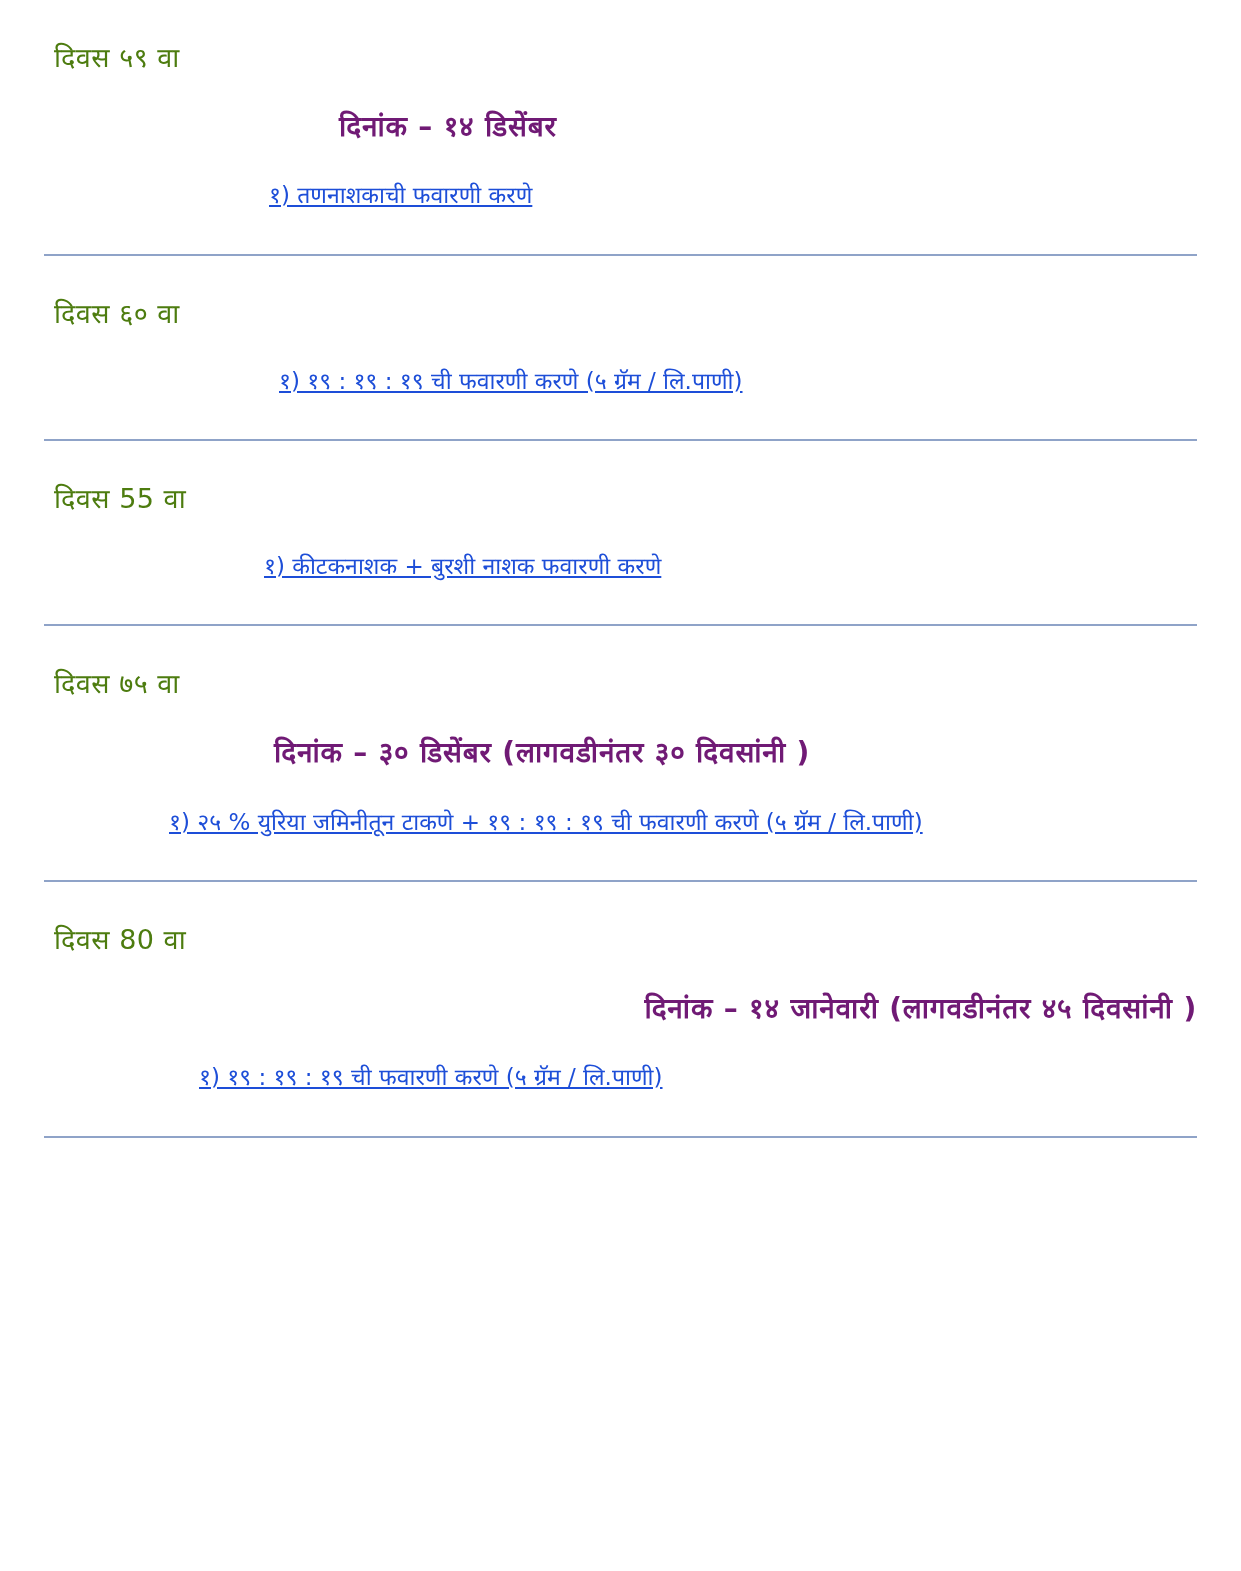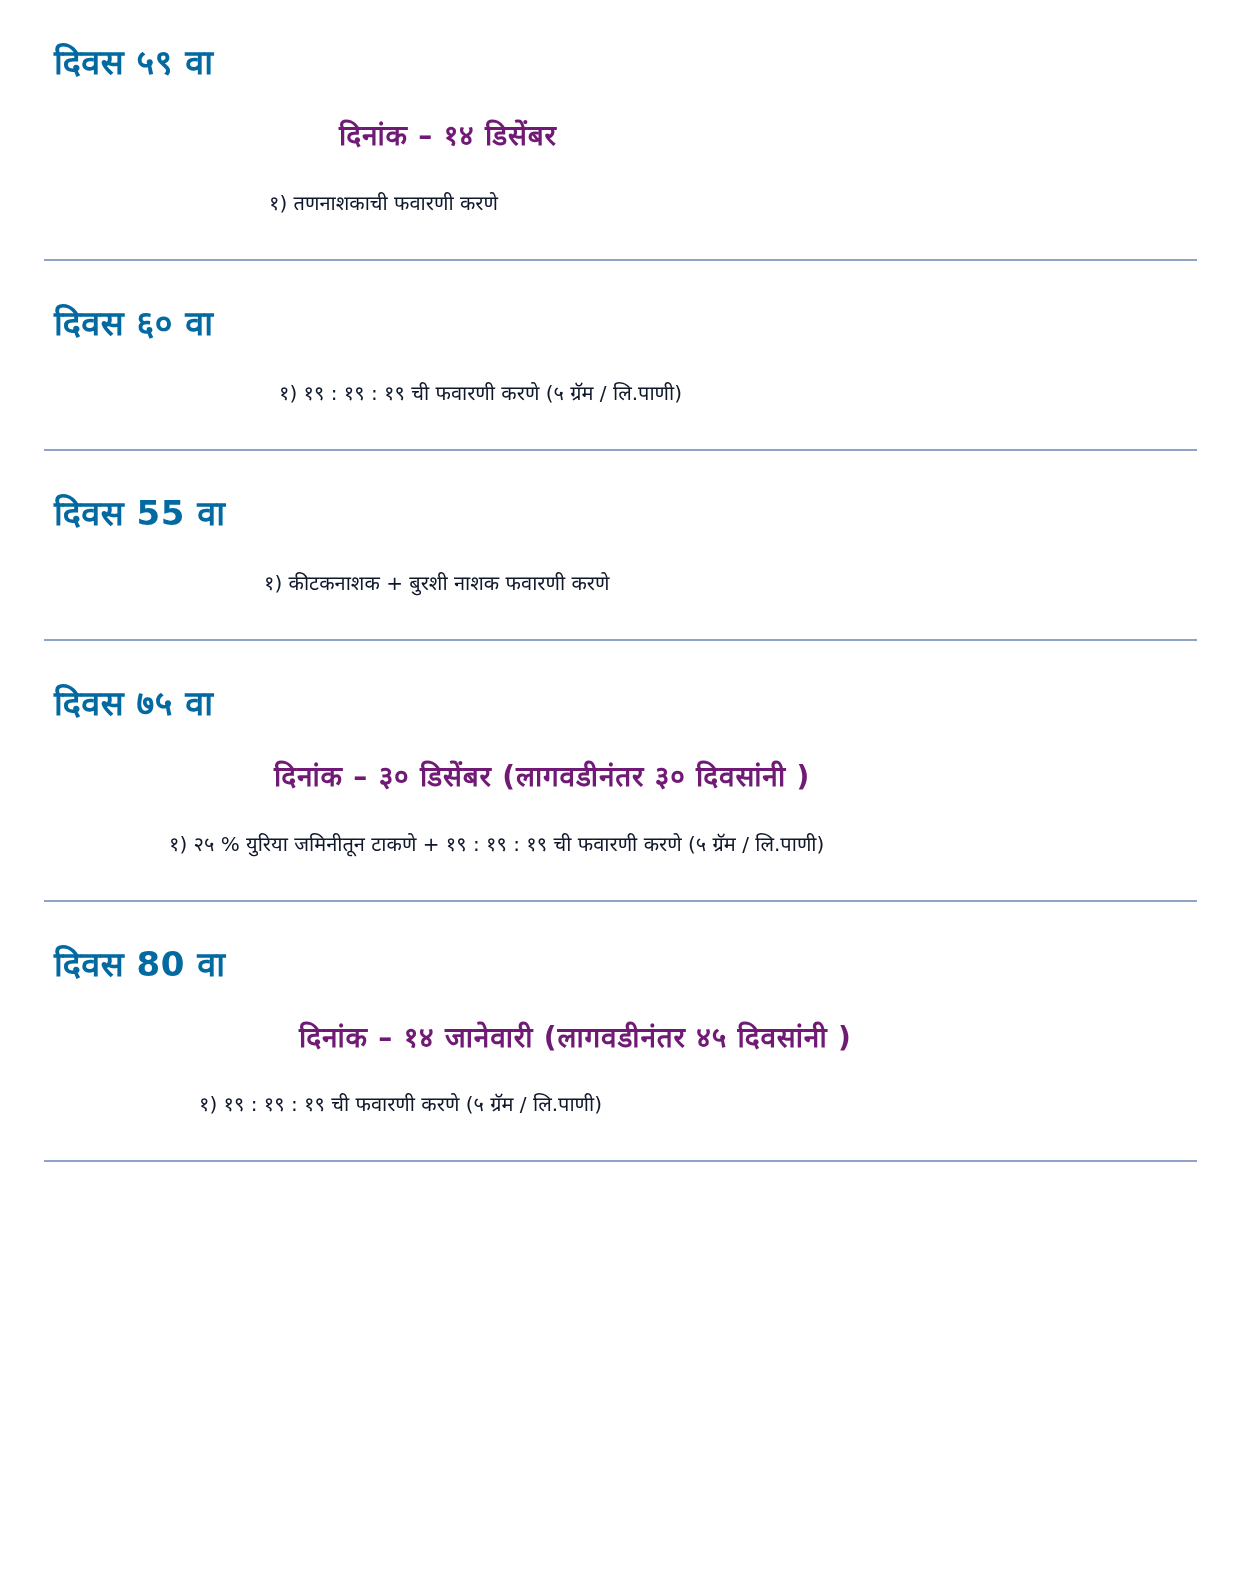--- a/index.html
+++ b/index.html
@@ -17,61 +17,62 @@
     position: relative;
     width: 1241px;
     min-height: 1571px;
     box-sizing: border-box;
     padding: 40px 44px 0 44px;
   }
   .day-block {
     position: relative;
   }
   .day-title {
-    font-size: 34px;
-    font-weight: bold;
-    color: #0369a1;
+    font-size: 27px;
+    font-weight: normal;
+    color: #4d7c0f;
     letter-spacing: 0.5px;
     margin: 0 0 0 10px;
     line-height: 1.3;
   }
   .date-line {
     font-size: 28px;
     font-weight: bold;
     color: #701a75;
     letter-spacing: 0.8px;
     margin-top: 34px;
     line-height: 1.3;
   }
   .task-line {
-    font-size: 20px;
+    font-size: 23px;
     font-weight: normal;
-    color: #0f172a;
+    color: #1d4ed8;
     margin-top: 34px;
     line-height: 1.4;
+    text-decoration: underline;
   }
   .divider {
     height: 0;
     border-top: 2px solid #8fa3c8;
     margin: 42px 0 0 0;
   }
   
   .d1 .date-line { padding-left: 295px; }
   .d1 .task-line { padding-left: 225px; }
 
   .d2 .date-line { padding-left: 275px; }
   .d2 .task-line { padding-left: 235px; }
 
   .d3 .date-line { padding-left: 305px; }
   .d3 .task-line { padding-left: 220px; }
 
   .d4 .date-line { padding-left: 230px; }
   .d4 .task-line { padding-left: 125px; }
 
-  .d5 .date-line { padding-left: 255px; }
+  .d5 .date-line { padding-left: 255px; text-align: right; }
   .d5 .task-line { padding-left: 155px; }
 
   .block-gap { height: 40px; }
   .spacer-bottom { height: 30px; }
 </style>
 </head>
 <body>
 
 <div class="page">
 

